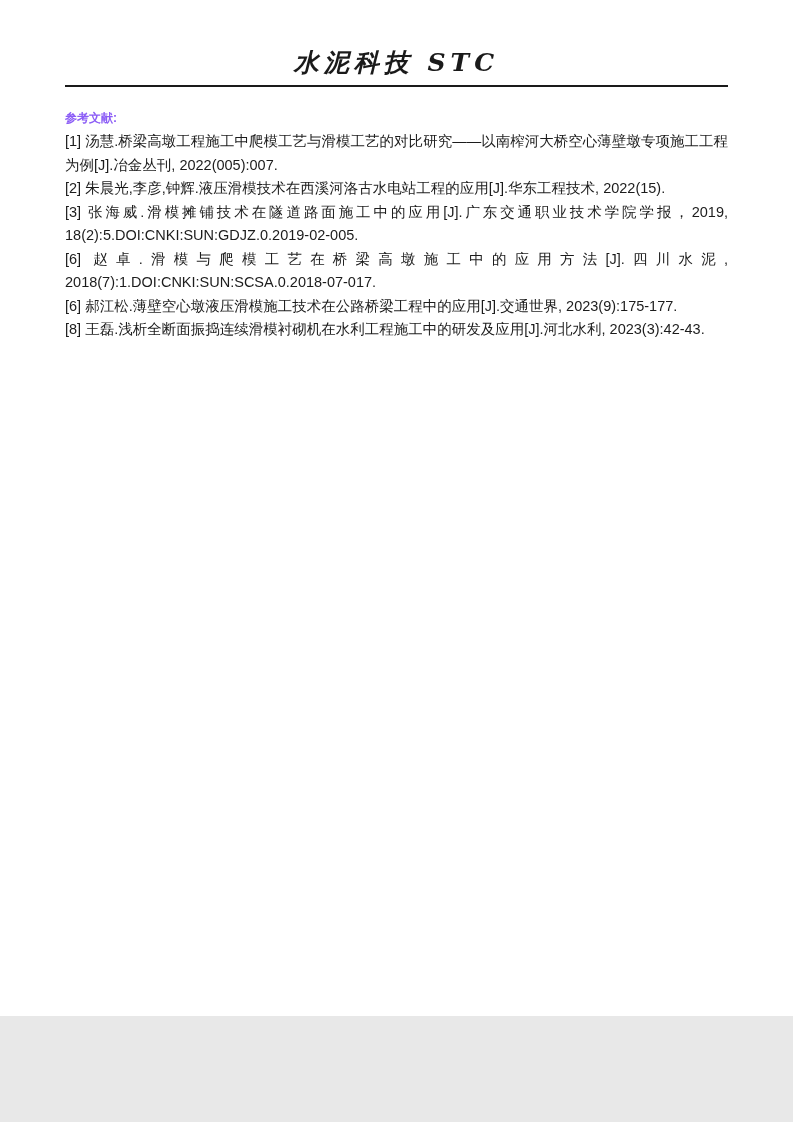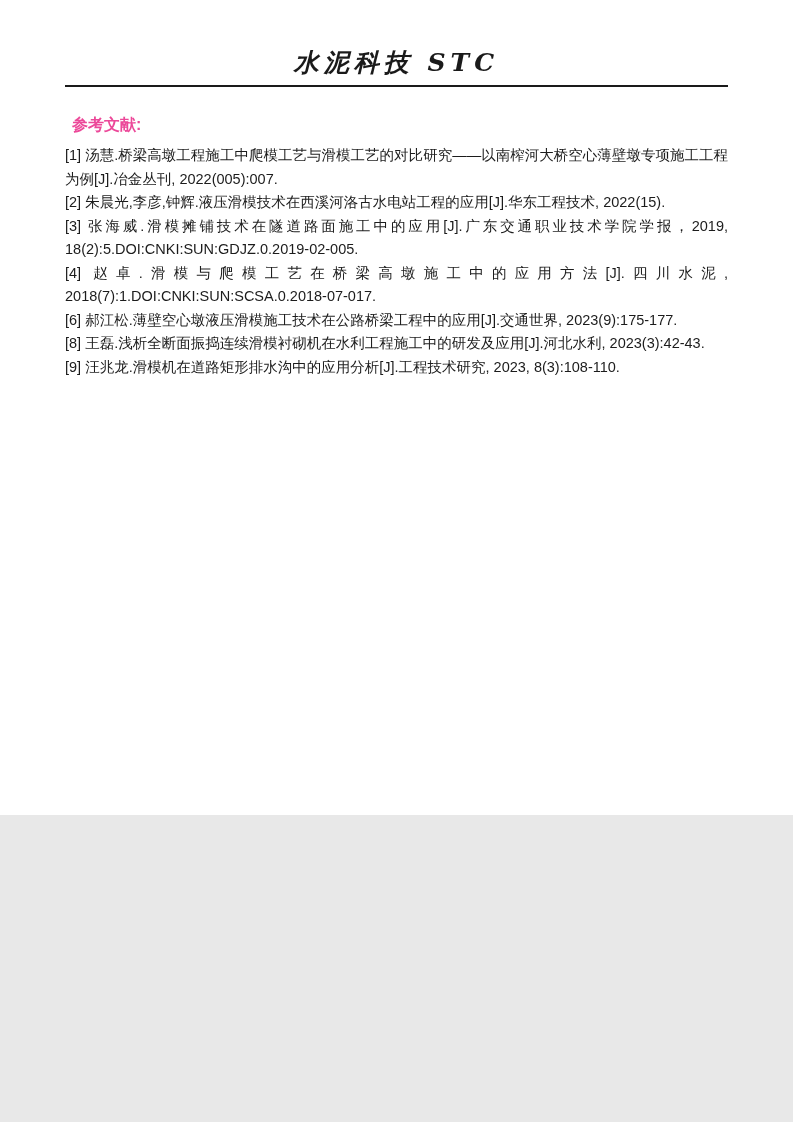--- a/index.html
+++ b/index.html
@@ -1,20 +1,20 @@
 <!DOCTYPE html>
 <html><head>
 <meta charset="utf-8">
 <style>
   * { box-sizing: border-box; }
   html, body { margin: 0; padding: 0; background: #e8e8e8; }
   .page {
     position: relative;
     width: 793px;
-    height: 815px;
+    height: 1016px;
     margin: 0 auto;
     background: #ffffff;
     font-family: "Liberation Sans", sans-serif;
     color: #161616;
     overflow: hidden;
   }
   
   .journal-title {
     position: absolute;
     top: 46px;
@@ -37,25 +37,25 @@
     background: #1a1a1a;
   }
   
   .refs {
     position: absolute;
     top: 106px;
     left: 65px;
     width: 663px;
   }
   .refs-heading {
-    margin: 7px;
-    font-size: 16px;
+    margin: 0;
+    font-size: 12px;
     font-weight: bold;
     line-height: 24px;
-    color: #ec4899;
+    color: #8b5cf6;
   }
   .ref {
     margin: 0;
     font-size: 14.5px;
     line-height: 23.5px;
     text-align: justify;
     text-align-last: left;
     color: #1c1c1c;
     word-break: break-word;
   }
@@ -94,24 +94,23 @@
   <header>
     <div class="journal-title">水泥科技 STC</div>
     <div class="header-rule"></div>
   </header>
 
   <main class="refs">
     <h2 class="refs-heading">参考文献:</h2>
     <p class="ref">[1] 汤慧.桥梁高墩工程施工中爬模工艺与滑模工艺的对比研究——以南榨河大桥空心薄壁墩专项施工工程为例[J].冶金丛刊, 2022(005):007.</p>
     <p class="ref">[2] 朱晨光,李彦,钟辉.液压滑模技术在西溪河洛古水电站工程的应用[J].华东工程技术, 2022(15).</p>
     <p class="ref">[3] 张海威.滑模摊铺技术在隧道路面施工中的应用[J].广东交通职业技术学院学报，2019, 18(2):5.DOI:CNKI:SUN:GDJZ.0.2019-02-005.</p>
-    <p class="ref">[4] 赵卓.滑模与爬模工艺在桥梁高墩施工中的应用方法[J].四川水泥, 2018(7):1.DOI:CNKI:SUN:SCSA.0.2018-07-017.</p>
+    <p class="ref">[6] 赵卓.滑模与爬模工艺在桥梁高墩施工中的应用方法[J].四川水泥, 2018(7):1.DOI:CNKI:SUN:SCSA.0.2018-07-017.</p>
     <p class="ref">[6] 郝江松.薄壁空心墩液压滑模施工技术在公路桥梁工程中的应用[J].交通世界, 2023(9):175-177.</p>
     <p class="ref">[8] 王磊.浅析全断面振捣连续滑模衬砌机在水利工程施工中的研发及应用[J].河北水利, 2023(3):42-43.</p>
-    <p class="ref">[9] 汪兆龙.滑模机在道路矩形排水沟中的应用分析[J].工程技术研究, 2023, 8(3):108-110.</p>
   </main>
 
   <footer>
     <div class="footer-rule"></div>
     <div class="page-number">55</div>
     <div class="issue-number">2023.No.3</div>
   </footer>
 
 </div>
 

